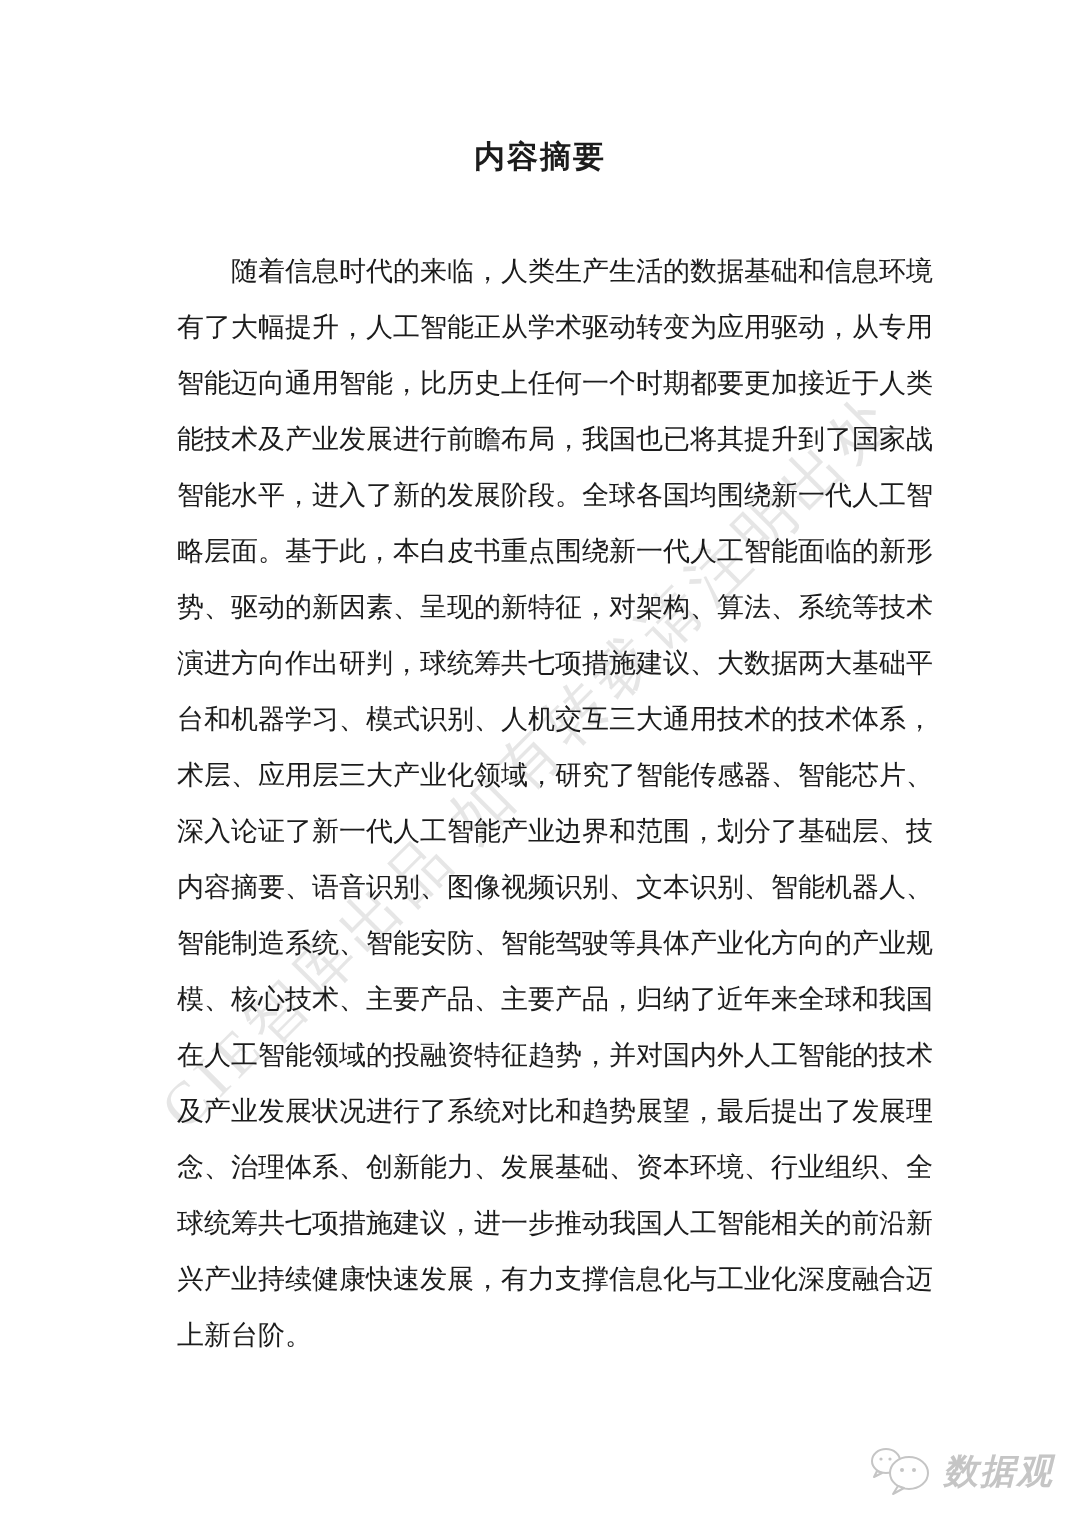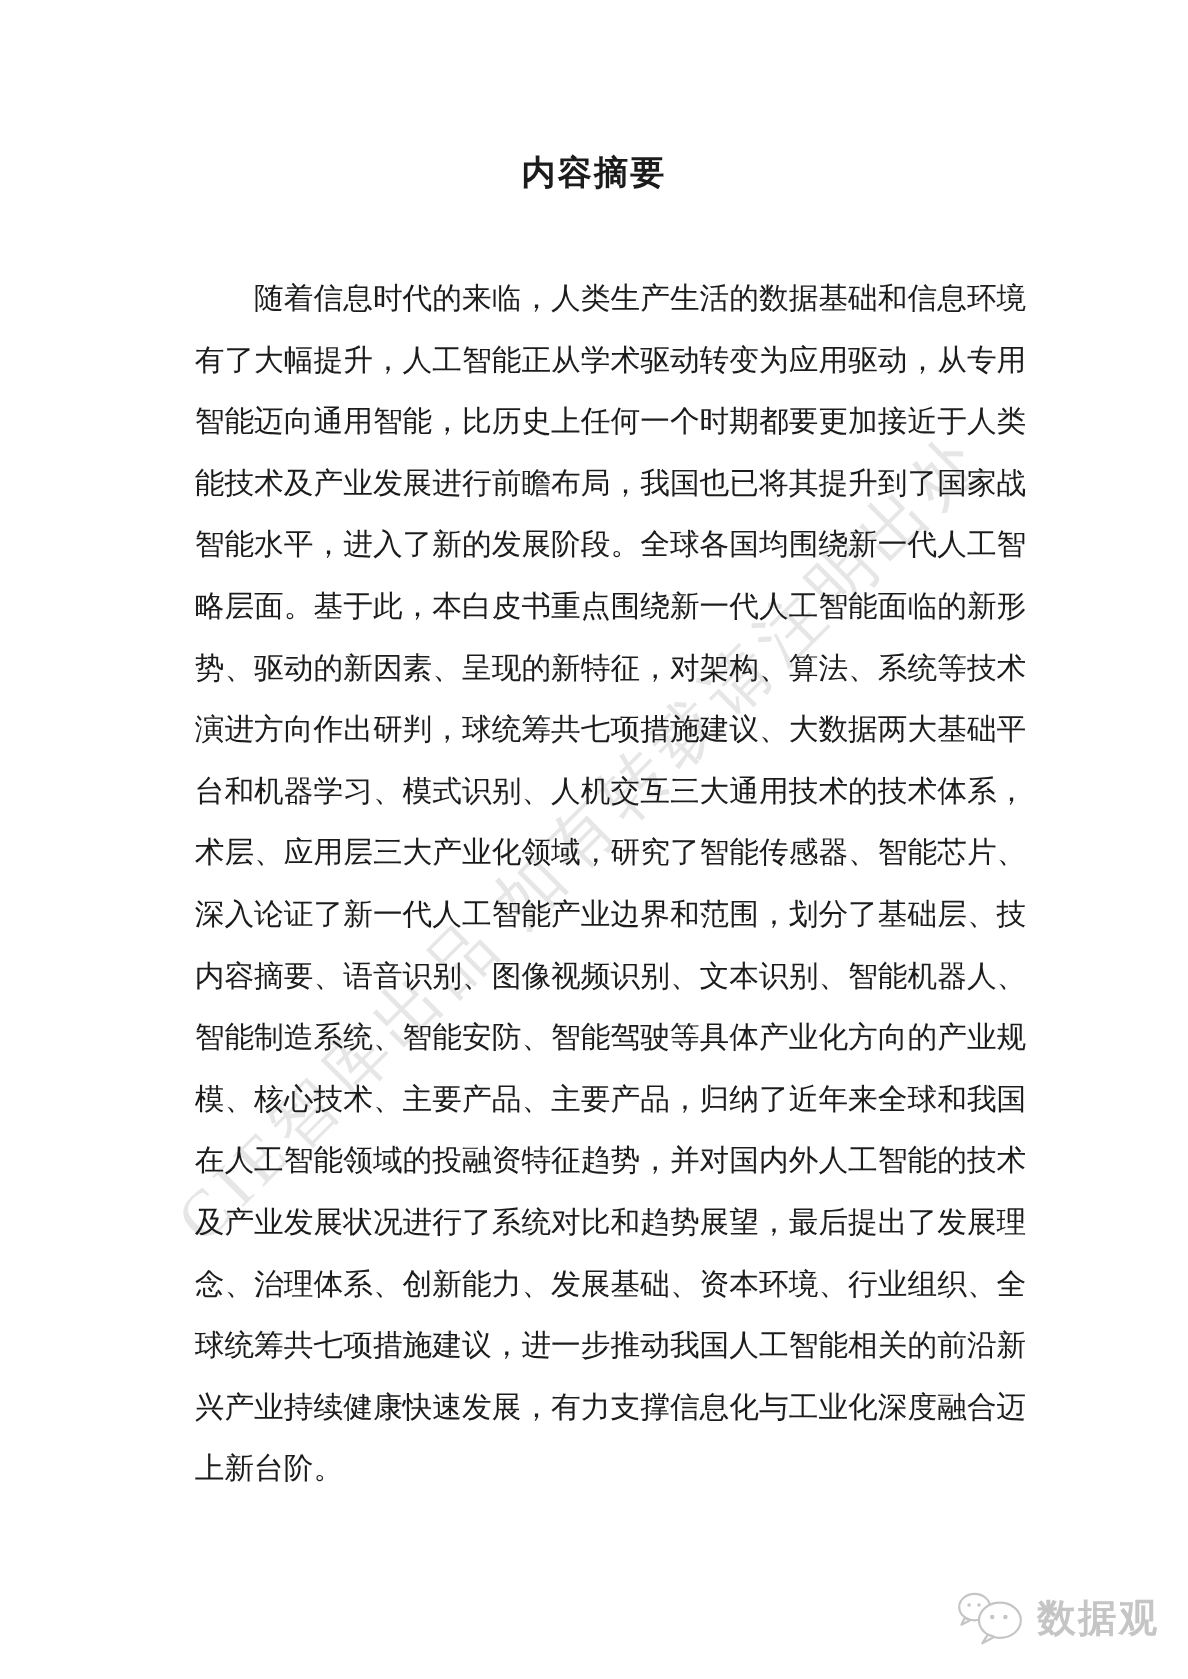--- a/index.html
+++ b/index.html
@@ -81,20 +81,21 @@
     width: 66px;
     height: 50px;
     display: block;
   }
   .logo-text {
     font-size: 35px;
     font-weight: bold;
     letter-spacing: 2px;
     color: var(--logo, #c5c5c5);
     text-shadow: -1px -1px 0 #ffffff, 1px 1px 1px rgba(255,255,255,0.9);
+    font-style: italic;
   }
 </style>
 </head>
 <body>
 
 <div class="page">
 
   <div class="watermark">CIE智库出品 如有转载请注明出处</div>
 
   <div class="title">内容摘要</div>

